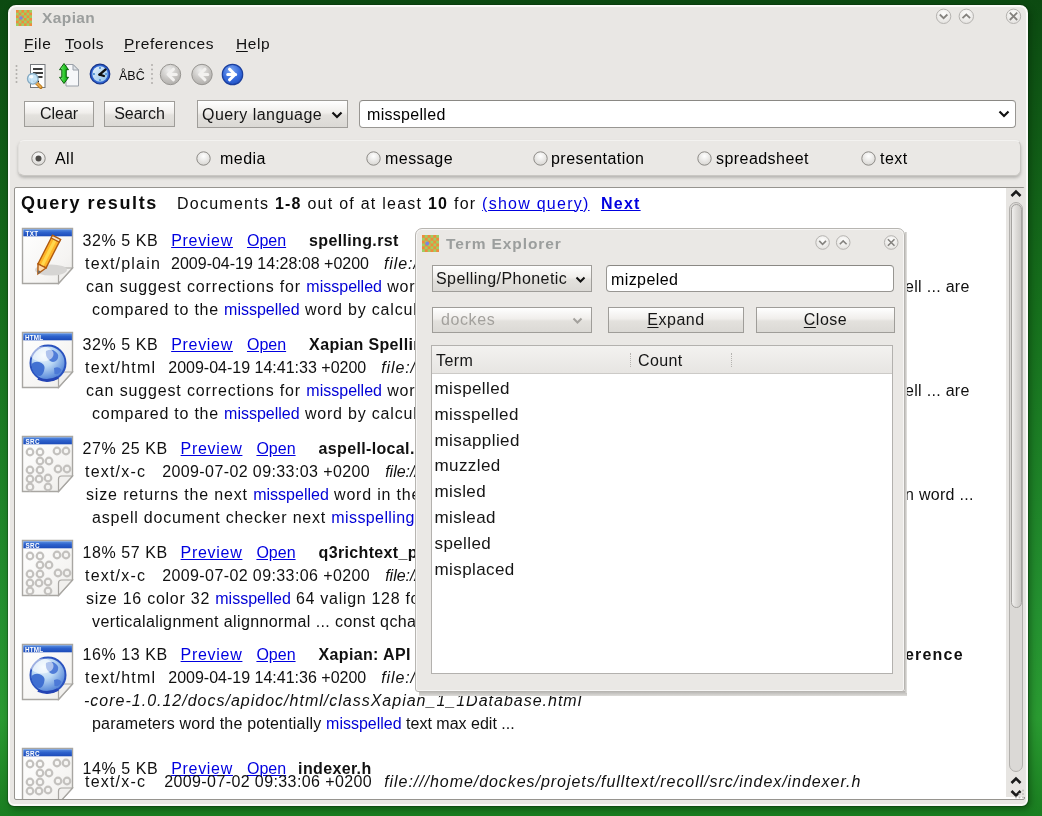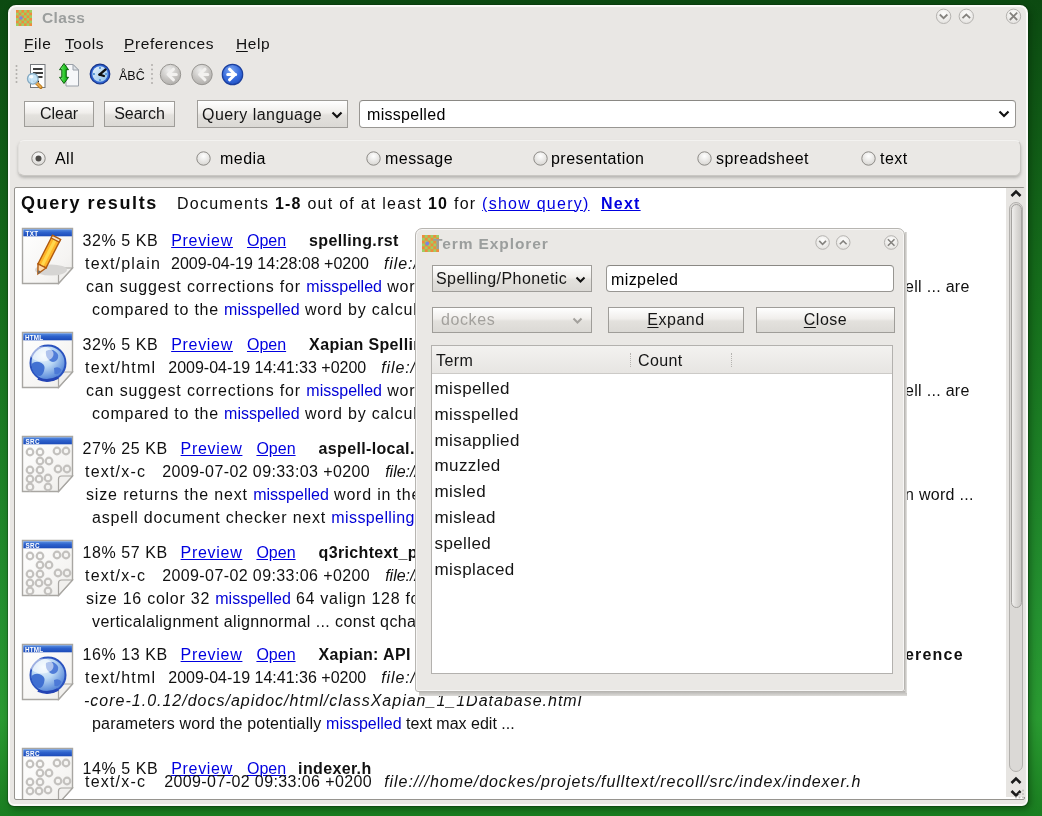--- a/index.html
+++ b/index.html
@@ -37,21 +37,21 @@
       <rect x="10.6" y="8" width="2.7" height="2.7"></rect>
 <rect x="2.7" y="10.6" width="2.7" height="2.7"></rect>
       <rect x="8" y="10.6" width="2.7" height="2.7"></rect>
       <rect x="13.3" y="10.6" width="2.7" height="2.7"></rect>
 <rect x="0" y="13.3" width="2.7" height="2.7"></rect>
       <rect x="5.3" y="13.3" width="2.7" height="2.7"></rect>
       <rect x="10.6" y="13.3" width="2.7" height="2.7"></rect>
 </g>
 <circle cx="5" cy="8" r="1.8" fill="#7a86e0"></circle>
 </svg>
-<div class="abs ttl" style="left:42px;top:9px;font-size:15.5px;z-index:5">Class</div>
+<div class="abs ttl" style="left:42px;top:9px;font-size:15.5px;z-index:5">Xapian</div>
 <svg class="abs" style="left:928px;top:3px;z-index:5" width="101" height="26">
 <g fill="none">
 <circle cx="15.6" cy="13.3" r="7.2" fill="url(#wg)" stroke="#b5b3b0" stroke-width="1"></circle>
 <circle cx="38.3" cy="13.3" r="7.2" fill="url(#wg)" stroke="#b5b3b0" stroke-width="1"></circle>
 <circle cx="85.5" cy="13.3" r="7.2" fill="url(#wg)" stroke="#b5b3b0" stroke-width="1"></circle>
 <path d="M11.8 11.5 L15.6 15.2 L19.4 11.5" stroke="#85837f" stroke-width="1.8"></path>
 <path d="M34.5 15.2 L38.3 11.5 L42.1 15.2" stroke="#85837f" stroke-width="1.8"></path>
 <path d="M81.8 9.6 L89.2 17 M89.2 9.6 L81.8 17" stroke="#85837f" stroke-width="1.8"></path>
 </g>
 <defs>
@@ -393,21 +393,21 @@
         <rect x="11.4" y="8.5" width="2.8" height="2.8"></rect>
 <rect x="2.8" y="11.4" width="2.8" height="2.8"></rect>
         <rect x="8.5" y="11.4" width="2.8" height="2.8"></rect>
         <rect x="14.2" y="11.4" width="2.8" height="2.8"></rect>
 <rect x="0" y="14.2" width="2.8" height="2.8"></rect>
         <rect x="5.7" y="14.2" width="2.8" height="2.8"></rect>
         <rect x="11.4" y="14.2" width="2.8" height="2.8"></rect>
 </g>
 <circle cx="5.3" cy="8.5" r="1.9" fill="#7a86e0"></circle>
 </svg>
-<div class="ttl" style="position:absolute;left:17px;top:6px;font-size:15.5px;letter-spacing:.9px">Term Explorer</div>
+<div class="ttl" style="position:absolute;left:30px;top:6px;font-size:15.5px;letter-spacing:.9px">Term Explorer</div>
 <svg style="position:absolute;left:398px;top:4.5px" width="86" height="17">
 <g fill="none">
 <circle cx="8.6" cy="8.5" r="6.8" fill="url(#wg)" stroke="#b5b3b0" stroke-width="1"></circle>
 <circle cx="29.2" cy="8.5" r="6.8" fill="url(#wg)" stroke="#b5b3b0" stroke-width="1"></circle>
 <circle cx="77.2" cy="8.5" r="6.8" fill="url(#wg)" stroke="#b5b3b0" stroke-width="1"></circle>
 <path d="M5.2 6.9 L8.6 10.3 L12 6.9" stroke="#85837f" stroke-width="1.6"></path>
 <path d="M25.8 10.3 L29.2 6.9 L32.6 10.3" stroke="#85837f" stroke-width="1.6"></path>
 <path d="M73.9 5.2 L80.5 11.8 M80.5 5.2 L73.9 11.8" stroke="#85837f" stroke-width="1.6"></path>
 </g>
 </svg>

